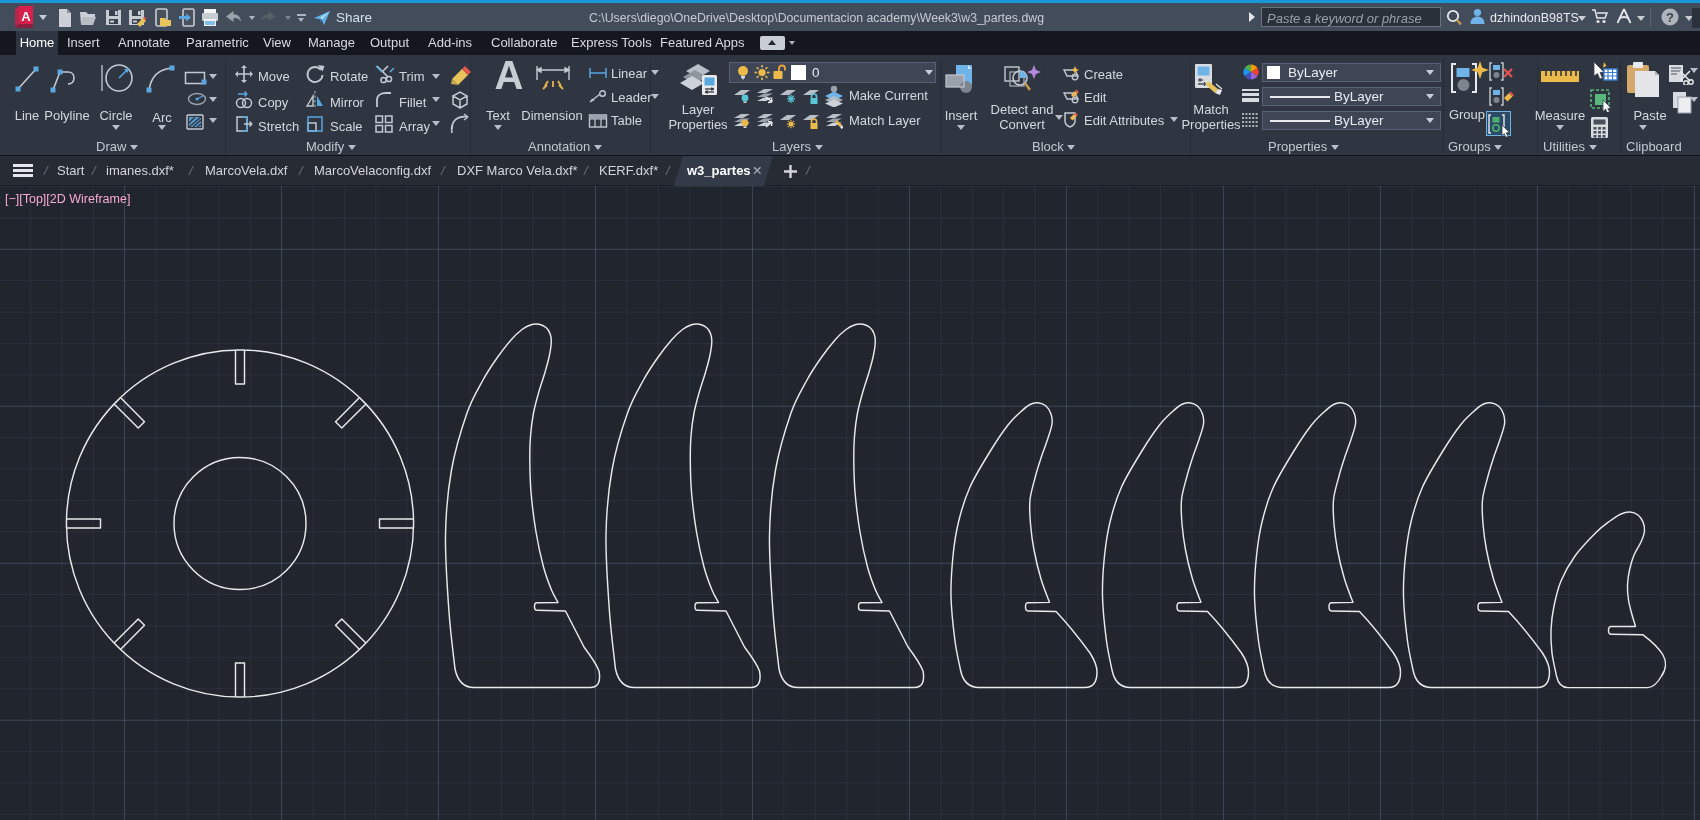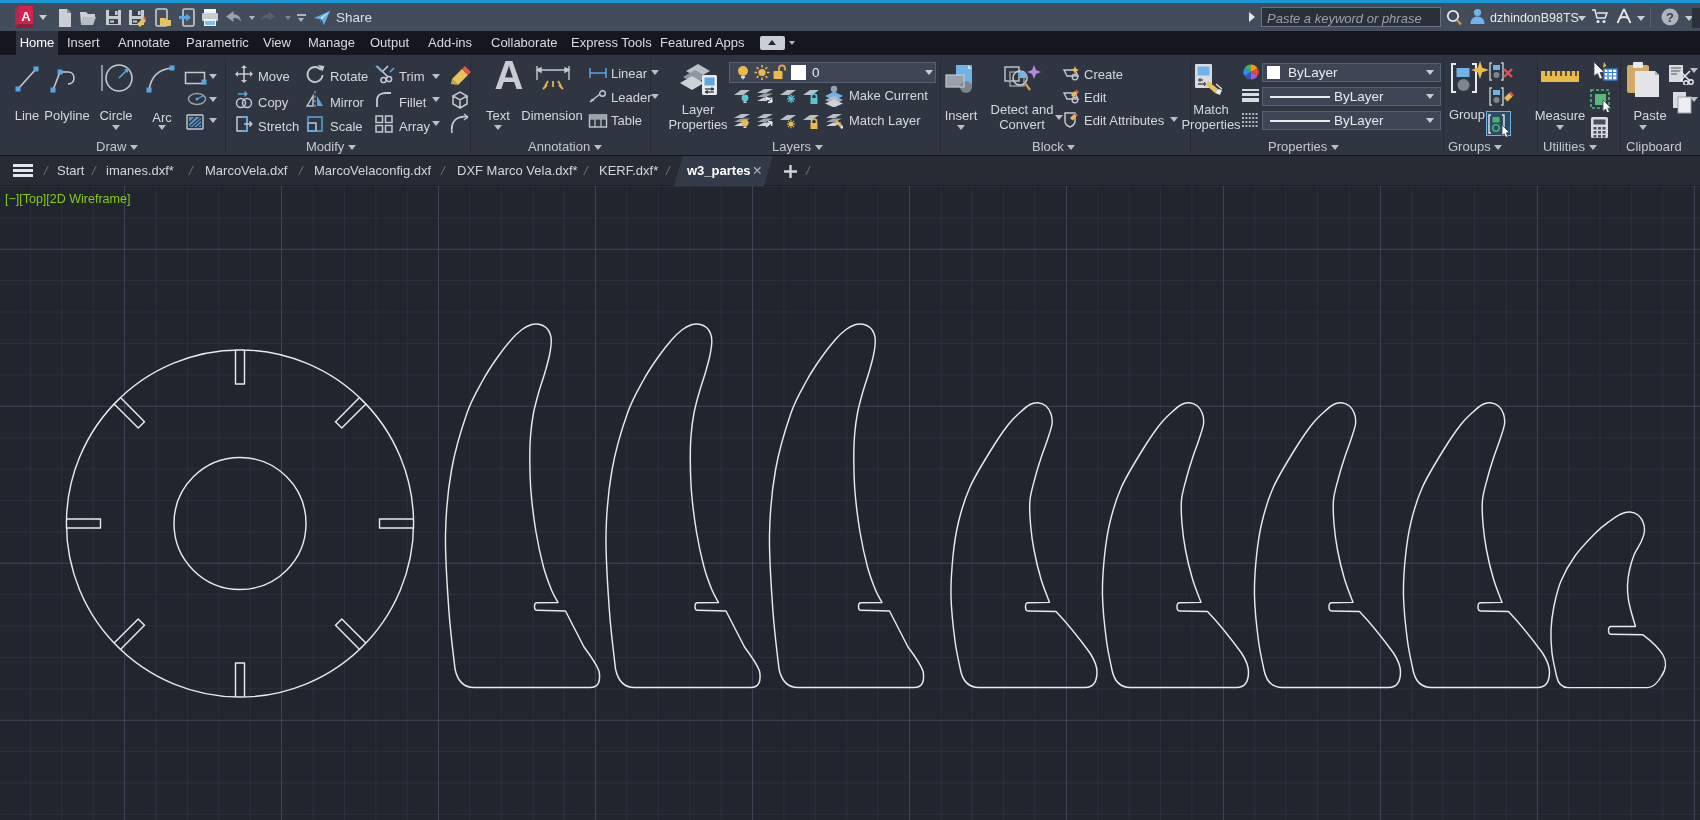--- a/index.html
+++ b/index.html
@@ -79,20 +79,21 @@
         </svg></div>
       <div class="abs" style="left:285px;top:13px;width:0;height:0;border-left:3.5px solid transparent;border-right:3.5px solid transparent;border-top:4.5px solid #7d838c"></div>
       <div class="abs" style="left:297px;top:11px;width:9px;height:1.6px;background:#aeb4bd"></div>
       <div class="abs" style="left:298px;top:15px;width:0;height:0;border-left:3.5px solid transparent;border-right:3.5px solid transparent;border-top:4.5px solid #aeb4bd"></div>
       <div class="abs" style="left:313px;top:6px"><svg width="18" height="18" viewBox="0 0 18 18" style="">
           <path d="M1 9 L17 2 L11 16 L8.5 10.5 Z" fill="#5fb2e8"></path>
           <path d="M8.5 10.5 L17 2 L7 9" fill="#cfe6f6"></path>
           <path d="M7 9 L8.5 10.5 L7 14 Z" fill="#3a7fb4"></path>
         </svg></div>
       <div class="t" style="left:336px;top:7px;font-size:13.5px;color:#cfe0ef">Share</div>
+      <div class="t" style="left:589px;top:8px;font-size:12.3px;color:#c6cbd3">C:\Users\diego\OneDrive\Desktop\Documentacion academy\Week3\w3_partes.dwg</div>
       <div class="abs" style="left:1249px;top:9px;width:0;height:0;border-top:5px solid transparent;border-bottom:5px solid transparent;border-left:6px solid #e3e6ea"></div>
       <div class="abs" style="left:1261px;top:4px;width:180px;height:20px;background:#2a303a;border:1px solid #6a7280"></div>
       <div class="t" style="left:1267px;top:8px;font-size:13px;font-style:italic;color:#99a0ab">Paste a keyword or phrase</div>
       <div class="abs" style="left:1445px;top:5px"><svg width="18" height="19" viewBox="0 0 18 19" style="">
           <circle cx="8" cy="8" r="5.2" fill="none" stroke="#e8eaed" stroke-width="1.8"></circle>
           <path d="M12 12 L16 16.5" stroke="#c79a4e" stroke-width="2.2"></path>
         </svg></div>
       <div class="abs" style="left:1469px;top:4px"><svg width="17" height="20" viewBox="0 0 17 20" style="">
           <circle cx="8.5" cy="5.5" r="3.6" fill="#6fb3e8"></circle>
           <path d="M1.5 17 C1.5 11.5 5 9.5 8.5 9.5 C12 9.5 15.5 11.5 15.5 17 Z" fill="#6fb3e8"></path>
@@ -603,14 +604,14 @@
         <path d="M 306.0 523.5 A 66.0 66.0 0 1 1 174.0 523.5 A 66.0 66.0 0 1 1 306.0 523.5 Z"></path>
         <path d="M 474.0 687.5 Q 459.0 687.5 455.0 669 C 454.0 659.5 450.6 634.3 449.0 612.0 C 447.4 589.7 445.1 558.7 445.5 535.0 C 445.9 511.3 447.9 490.3 451.5 470.0 C 455.1 449.7 461.8 428.0 467.0 413.0 C 472.2 398.0 478.0 389.2 483.0 380.0 C 488.0 370.8 492.3 364.7 497.0 358.0 C 501.7 351.3 506.8 344.8 511.0 340.0 C 515.2 335.2 518.7 332.0 522.0 329.5 C 525.3 327.0 528.2 325.7 531.0 324.8 C 533.8 323.9 536.5 323.9 539.0 324.3 C 541.5 324.8 544.2 326.0 546.0 327.5 C 547.8 329.0 549.1 331.2 550.0 333.5 C 550.9 335.8 551.4 337.8 551.3 341.5 C 551.2 345.2 550.4 350.8 549.3 356.0 C 548.2 361.2 546.5 367.0 544.8 373.0 C 543.0 379.0 540.7 385.3 538.8 392.0 C 536.9 398.7 534.9 405.7 533.5 413.0 C 532.1 420.3 531.1 428.2 530.5 436.0 C 529.9 443.8 529.7 450.7 529.8 460.0 C 529.9 469.3 530.0 480.0 531.0 492.0 C 532.0 504.0 533.9 519.5 536.0 532.0 C 538.1 544.5 540.9 557.3 543.5 567.0 C 546.1 576.7 549.1 584.1 551.5 590.0 C 553.9 595.9 556.9 600.4 558.0 602.5 L 537.0 602.8 Q 534.5 602.8 534.5 606.5 Q 534.5 610.3 537.0 610.3 L 565.5 611 L 584.0 647 Q 596.0 663 599.0 671 Q 602.0 687.5 590.0 687.5 Z"></path>
         <path d="M 634.5 687.5 Q 619.5 687.5 615.5 669 C 614.5 659.5 611.1 634.3 609.5 612.0 C 607.9 589.7 605.6 558.7 606.0 535.0 C 606.4 511.3 608.4 490.3 612.0 470.0 C 615.6 449.7 622.2 428.0 627.5 413.0 C 632.8 398.0 638.5 389.2 643.5 380.0 C 648.5 370.8 652.8 364.7 657.5 358.0 C 662.2 351.3 667.3 344.8 671.5 340.0 C 675.7 335.2 679.2 332.0 682.5 329.5 C 685.8 327.0 688.7 325.7 691.5 324.8 C 694.3 323.9 697.0 323.9 699.5 324.3 C 702.0 324.8 704.7 326.0 706.5 327.5 C 708.3 329.0 709.6 331.2 710.5 333.5 C 711.4 335.8 711.9 337.8 711.8 341.5 C 711.7 345.2 710.9 350.8 709.8 356.0 C 708.7 361.2 707.0 367.0 705.3 373.0 C 703.5 379.0 701.2 385.3 699.3 392.0 C 697.4 398.7 695.4 405.7 694.0 413.0 C 692.6 420.3 691.6 428.2 691.0 436.0 C 690.4 443.8 690.2 450.7 690.3 460.0 C 690.4 469.3 690.5 480.0 691.5 492.0 C 692.5 504.0 694.4 519.5 696.5 532.0 C 698.6 544.5 701.4 557.3 704.0 567.0 C 706.6 576.7 709.6 584.1 712.0 590.0 C 714.4 595.9 717.4 600.4 718.5 602.5 L 697.5 602.8 Q 695.0 602.8 695.0 606.5 Q 695.0 610.3 697.5 610.3 L 726.0 611 L 744.5 647 Q 756.5 663 759.5 671 Q 762.5 687.5 750.5 687.5 Z"></path>
         <path d="M 798.0 687.5 Q 783.0 687.5 779.0 669 C 778.0 659.5 774.6 634.3 773.0 612.0 C 771.4 589.7 769.1 558.7 769.5 535.0 C 769.9 511.3 771.9 490.3 775.5 470.0 C 779.1 449.7 785.8 428.0 791.0 413.0 C 796.2 398.0 802.0 389.2 807.0 380.0 C 812.0 370.8 816.3 364.7 821.0 358.0 C 825.7 351.3 830.8 344.8 835.0 340.0 C 839.2 335.2 842.7 332.0 846.0 329.5 C 849.3 327.0 852.2 325.7 855.0 324.8 C 857.8 323.9 860.5 323.9 863.0 324.3 C 865.5 324.8 868.2 326.0 870.0 327.5 C 871.8 329.0 873.1 331.2 874.0 333.5 C 874.9 335.8 875.4 337.8 875.3 341.5 C 875.2 345.2 874.4 350.8 873.3 356.0 C 872.2 361.2 870.5 367.0 868.8 373.0 C 867.0 379.0 864.7 385.3 862.8 392.0 C 860.9 398.7 858.9 405.7 857.5 413.0 C 856.1 420.3 855.1 428.2 854.5 436.0 C 853.9 443.8 853.7 450.7 853.8 460.0 C 853.9 469.3 854.0 480.0 855.0 492.0 C 856.0 504.0 857.9 519.5 860.0 532.0 C 862.1 544.5 864.9 557.3 867.5 567.0 C 870.1 576.7 873.1 584.1 875.5 590.0 C 877.9 595.9 880.9 600.4 882.0 602.5 L 861.0 602.8 Q 858.5 602.8 858.5 606.5 Q 858.5 610.3 861.0 610.3 L 889.5 611 L 908.0 647 Q 920.0 663 923.0 671 Q 926.0 687.5 914.0 687.5 Z"></path>
         <path d="M 979.0 687.5 Q 964.0 687.5 960.5 670 C 959.6 665.2 956.6 653.3 955.0 641.0 C 953.4 628.7 951.3 610.2 951.0 596.0 C 950.7 581.8 951.8 568.3 953.0 556.0 C 954.2 543.7 955.7 533.5 958.5 522.0 C 961.3 510.5 964.6 499.0 970.0 487.0 C 975.4 475.0 984.7 460.3 991.0 450.0 C 997.3 439.7 1003.2 431.2 1008.0 425.0 C 1012.8 418.8 1016.3 415.9 1020.0 412.5 C 1023.7 409.1 1027.0 406.1 1030.0 404.5 C 1033.0 402.9 1035.3 402.6 1038.0 402.8 C 1040.7 403.1 1043.8 404.1 1046.0 406.0 C 1048.2 407.9 1050.0 411.0 1051.0 414.0 C 1052.0 417.0 1052.5 420.0 1052.0 424.0 C 1051.5 428.0 1049.8 432.3 1048.0 438.0 C 1046.2 443.7 1043.2 451.3 1041.0 458.0 C 1038.8 464.7 1036.8 471.0 1035.0 478.0 C 1033.2 485.0 1030.8 492.3 1030.0 500.0 C 1029.2 507.7 1029.8 515.7 1030.5 524.0 C 1031.2 532.3 1032.2 540.8 1034.0 550.0 C 1035.8 559.2 1038.4 570.3 1041.0 579.0 C 1043.6 587.7 1048.1 598.5 1049.5 602.4 L 1028.0 602.8 Q 1025.5 602.8 1025.5 606.8 Q 1025.5 611 1028.0 611 L 1056.0 611.5 C 1066.0 622 1079.0 638 1090.0 653 Q 1097.0 664 1097.0 672 Q 1097.0 687.5 1085.0 687.5 Z"></path>
         <path d="M 1130.5 687.5 Q 1115.5 687.5 1112.0 670 C 1111.1 665.2 1108.1 653.3 1106.5 641.0 C 1104.9 628.7 1102.8 610.2 1102.5 596.0 C 1102.2 581.8 1103.2 568.3 1104.5 556.0 C 1105.8 543.7 1107.2 533.5 1110.0 522.0 C 1112.8 510.5 1116.1 499.0 1121.5 487.0 C 1126.9 475.0 1136.2 460.3 1142.5 450.0 C 1148.8 439.7 1154.7 431.2 1159.5 425.0 C 1164.3 418.8 1167.8 415.9 1171.5 412.5 C 1175.2 409.1 1178.5 406.1 1181.5 404.5 C 1184.5 402.9 1186.8 402.6 1189.5 402.8 C 1192.2 403.1 1195.3 404.1 1197.5 406.0 C 1199.7 407.9 1201.5 411.0 1202.5 414.0 C 1203.5 417.0 1204.0 420.0 1203.5 424.0 C 1203.0 428.0 1201.3 432.3 1199.5 438.0 C 1197.7 443.7 1194.7 451.3 1192.5 458.0 C 1190.3 464.7 1188.3 471.0 1186.5 478.0 C 1184.7 485.0 1182.2 492.3 1181.5 500.0 C 1180.8 507.7 1181.3 515.7 1182.0 524.0 C 1182.7 532.3 1183.8 540.8 1185.5 550.0 C 1187.2 559.2 1189.9 570.3 1192.5 579.0 C 1195.1 587.7 1199.6 598.5 1201.0 602.4 L 1179.5 602.8 Q 1177.0 602.8 1177.0 606.8 Q 1177.0 611 1179.5 611 L 1207.5 611.5 C 1217.5 622 1230.5 638 1241.5 653 Q 1248.5 664 1248.5 672 Q 1248.5 687.5 1236.5 687.5 Z"></path>
         <path d="M 1282.5 687.5 Q 1267.5 687.5 1264.0 670 C 1263.1 665.2 1260.1 653.3 1258.5 641.0 C 1256.9 628.7 1254.8 610.2 1254.5 596.0 C 1254.2 581.8 1255.2 568.3 1256.5 556.0 C 1257.8 543.7 1259.2 533.5 1262.0 522.0 C 1264.8 510.5 1268.1 499.0 1273.5 487.0 C 1278.9 475.0 1288.2 460.3 1294.5 450.0 C 1300.8 439.7 1306.7 431.2 1311.5 425.0 C 1316.3 418.8 1319.8 415.9 1323.5 412.5 C 1327.2 409.1 1330.5 406.1 1333.5 404.5 C 1336.5 402.9 1338.8 402.6 1341.5 402.8 C 1344.2 403.1 1347.3 404.1 1349.5 406.0 C 1351.7 407.9 1353.5 411.0 1354.5 414.0 C 1355.5 417.0 1356.0 420.0 1355.5 424.0 C 1355.0 428.0 1353.3 432.3 1351.5 438.0 C 1349.7 443.7 1346.7 451.3 1344.5 458.0 C 1342.3 464.7 1340.3 471.0 1338.5 478.0 C 1336.7 485.0 1334.2 492.3 1333.5 500.0 C 1332.8 507.7 1333.3 515.7 1334.0 524.0 C 1334.7 532.3 1335.8 540.8 1337.5 550.0 C 1339.2 559.2 1341.9 570.3 1344.5 579.0 C 1347.1 587.7 1351.6 598.5 1353.0 602.4 L 1331.5 602.8 Q 1329.0 602.8 1329.0 606.8 Q 1329.0 611 1331.5 611 L 1359.5 611.5 C 1369.5 622 1382.5 638 1393.5 653 Q 1400.5 664 1400.5 672 Q 1400.5 687.5 1388.5 687.5 Z"></path>
         <path d="M 1431.5 687.5 Q 1416.5 687.5 1413.0 670 C 1412.1 665.2 1409.1 653.3 1407.5 641.0 C 1405.9 628.7 1403.8 610.2 1403.5 596.0 C 1403.2 581.8 1404.2 568.3 1405.5 556.0 C 1406.8 543.7 1408.2 533.5 1411.0 522.0 C 1413.8 510.5 1417.1 499.0 1422.5 487.0 C 1427.9 475.0 1437.2 460.3 1443.5 450.0 C 1449.8 439.7 1455.7 431.2 1460.5 425.0 C 1465.3 418.8 1468.8 415.9 1472.5 412.5 C 1476.2 409.1 1479.5 406.1 1482.5 404.5 C 1485.5 402.9 1487.8 402.6 1490.5 402.8 C 1493.2 403.1 1496.3 404.1 1498.5 406.0 C 1500.7 407.9 1502.5 411.0 1503.5 414.0 C 1504.5 417.0 1505.0 420.0 1504.5 424.0 C 1504.0 428.0 1502.3 432.3 1500.5 438.0 C 1498.7 443.7 1495.7 451.3 1493.5 458.0 C 1491.3 464.7 1489.3 471.0 1487.5 478.0 C 1485.7 485.0 1483.2 492.3 1482.5 500.0 C 1481.8 507.7 1482.3 515.7 1483.0 524.0 C 1483.7 532.3 1484.8 540.8 1486.5 550.0 C 1488.2 559.2 1490.9 570.3 1493.5 579.0 C 1496.1 587.7 1500.6 598.5 1502.0 602.4 L 1480.5 602.8 Q 1478.0 602.8 1478.0 606.8 Q 1478.0 611 1480.5 611 L 1508.5 611.5 C 1518.5 622 1531.5 638 1542.5 653 Q 1549.5 664 1549.5 672 Q 1549.5 687.5 1537.5 687.5 Z"></path>
         <path d="M 1568.0 687.6 Q 1559.0 687.6 1556.5 676 C 1555.8 672.2 1552.9 660.7 1552.0 653.0 C 1551.1 645.3 1550.7 637.8 1551.0 630.0 C 1551.3 622.2 1552.3 614.2 1554.0 606.0 C 1555.7 597.8 1557.5 589.3 1561.0 581.0 C 1564.5 572.7 1569.2 564.1 1575.0 556.0 C 1580.8 547.9 1590.2 538.3 1596.0 532.5 C 1601.8 526.7 1605.8 524.1 1610.0 521.0 C 1614.2 517.9 1617.7 515.5 1621.0 514.0 C 1624.3 512.5 1627.2 511.8 1630.0 512.0 C 1632.8 512.2 1635.8 513.3 1638.0 515.0 C 1640.2 516.7 1641.9 519.3 1643.0 522.0 C 1644.1 524.7 1644.8 527.7 1644.5 531.0 C 1644.2 534.3 1642.8 538.0 1641.0 542.0 C 1639.2 546.0 1635.9 550.3 1634.0 555.0 C 1632.1 559.7 1630.6 565.0 1629.5 570.0 C 1628.4 575.0 1627.7 580.0 1627.5 585.0 C 1627.3 590.0 1627.8 595.2 1628.5 600.0 C 1629.2 604.8 1630.6 609.6 1631.8 614.0 C 1633.0 618.4 1634.9 624.3 1635.5 626.4 L 1611.0 626.4 Q 1608.5 626.4 1608.5 630.3 Q 1608.5 634.3 1611.0 634.3 L 1643.0 634.8 C 1652.0 641.5 1659.5 649 1663.0 655 C 1666.5 661 1666.5 669 1661.5 676 C 1658.0 682 1654.0 687.6 1648.0 687.6 Z"></path>
       </svg>
-      <div class="t" style="left:5px;top:6px;font-size:12.5px;color:#84cc16">[−][Top][2D Wireframe]</div>
+      <div class="t" style="left:5px;top:6px;font-size:12.5px;color:#f9a8d4">[−][Top][2D Wireframe]</div>
     </div>
   </div>
 </body></html>

